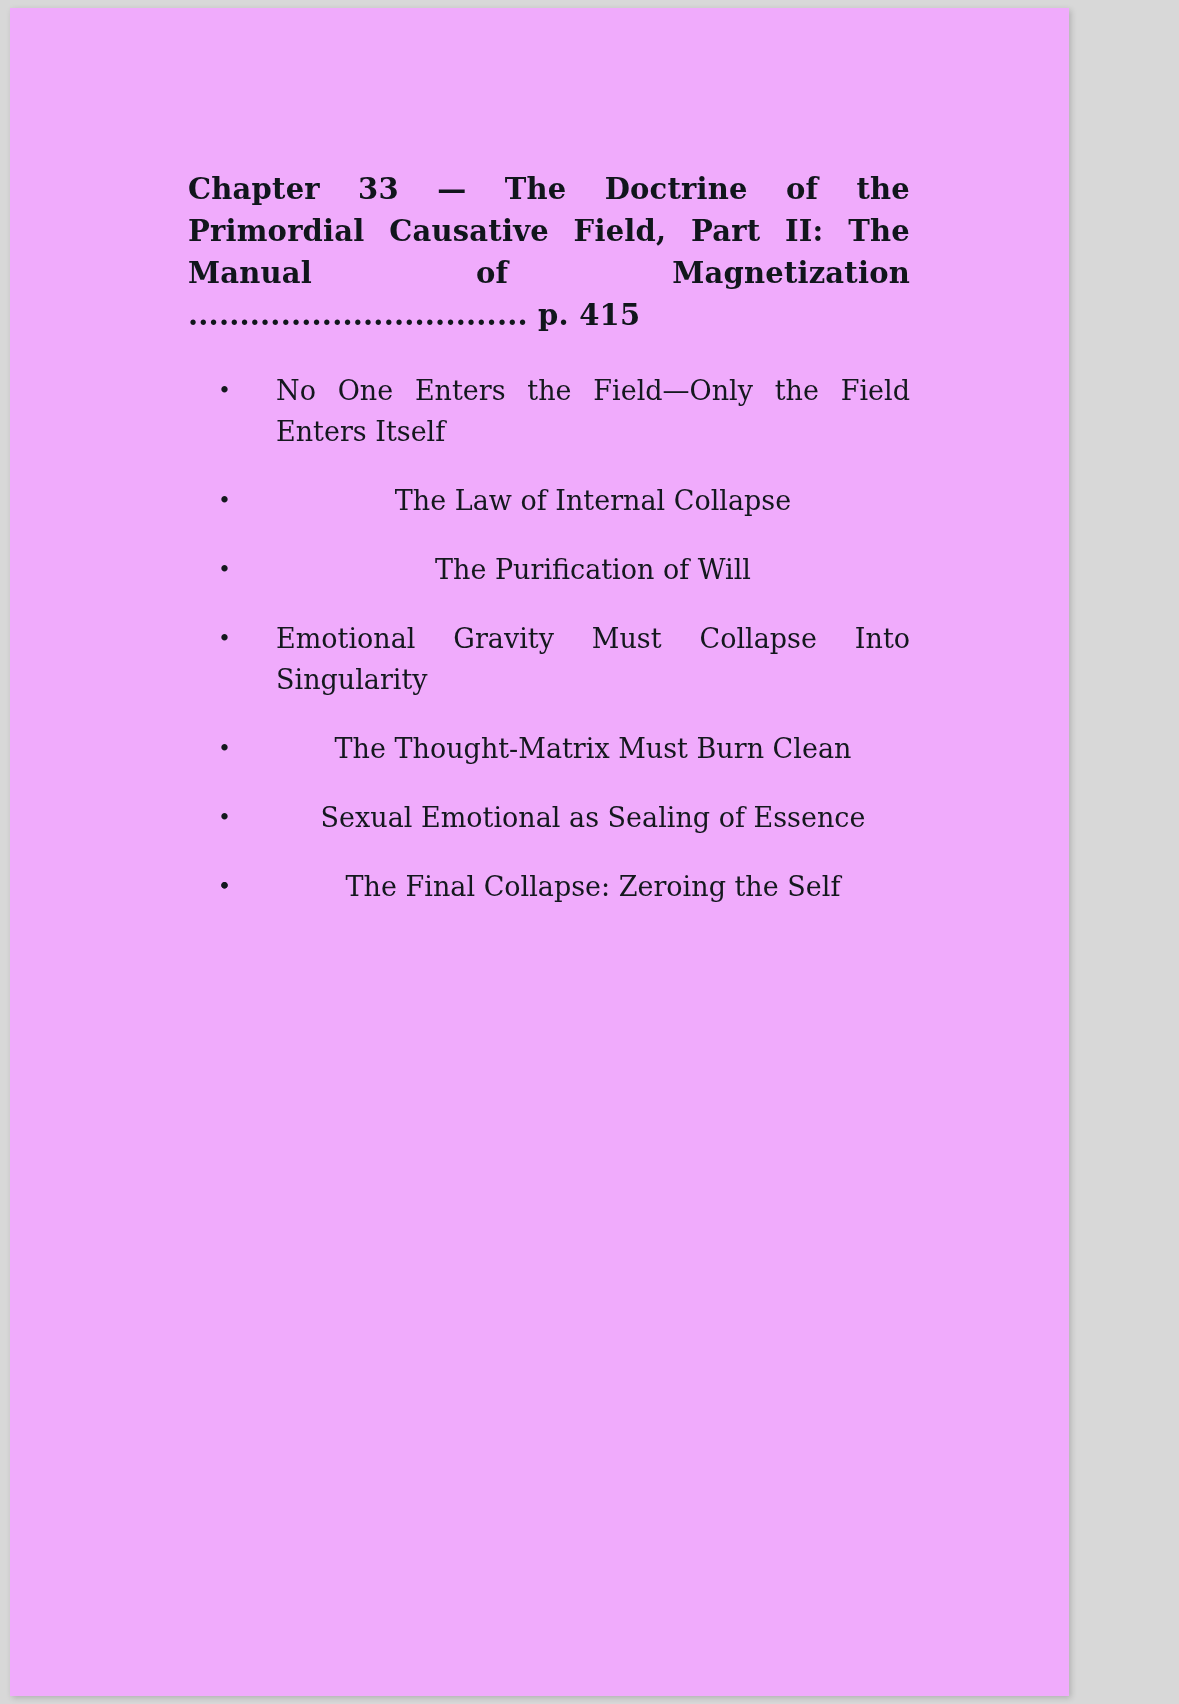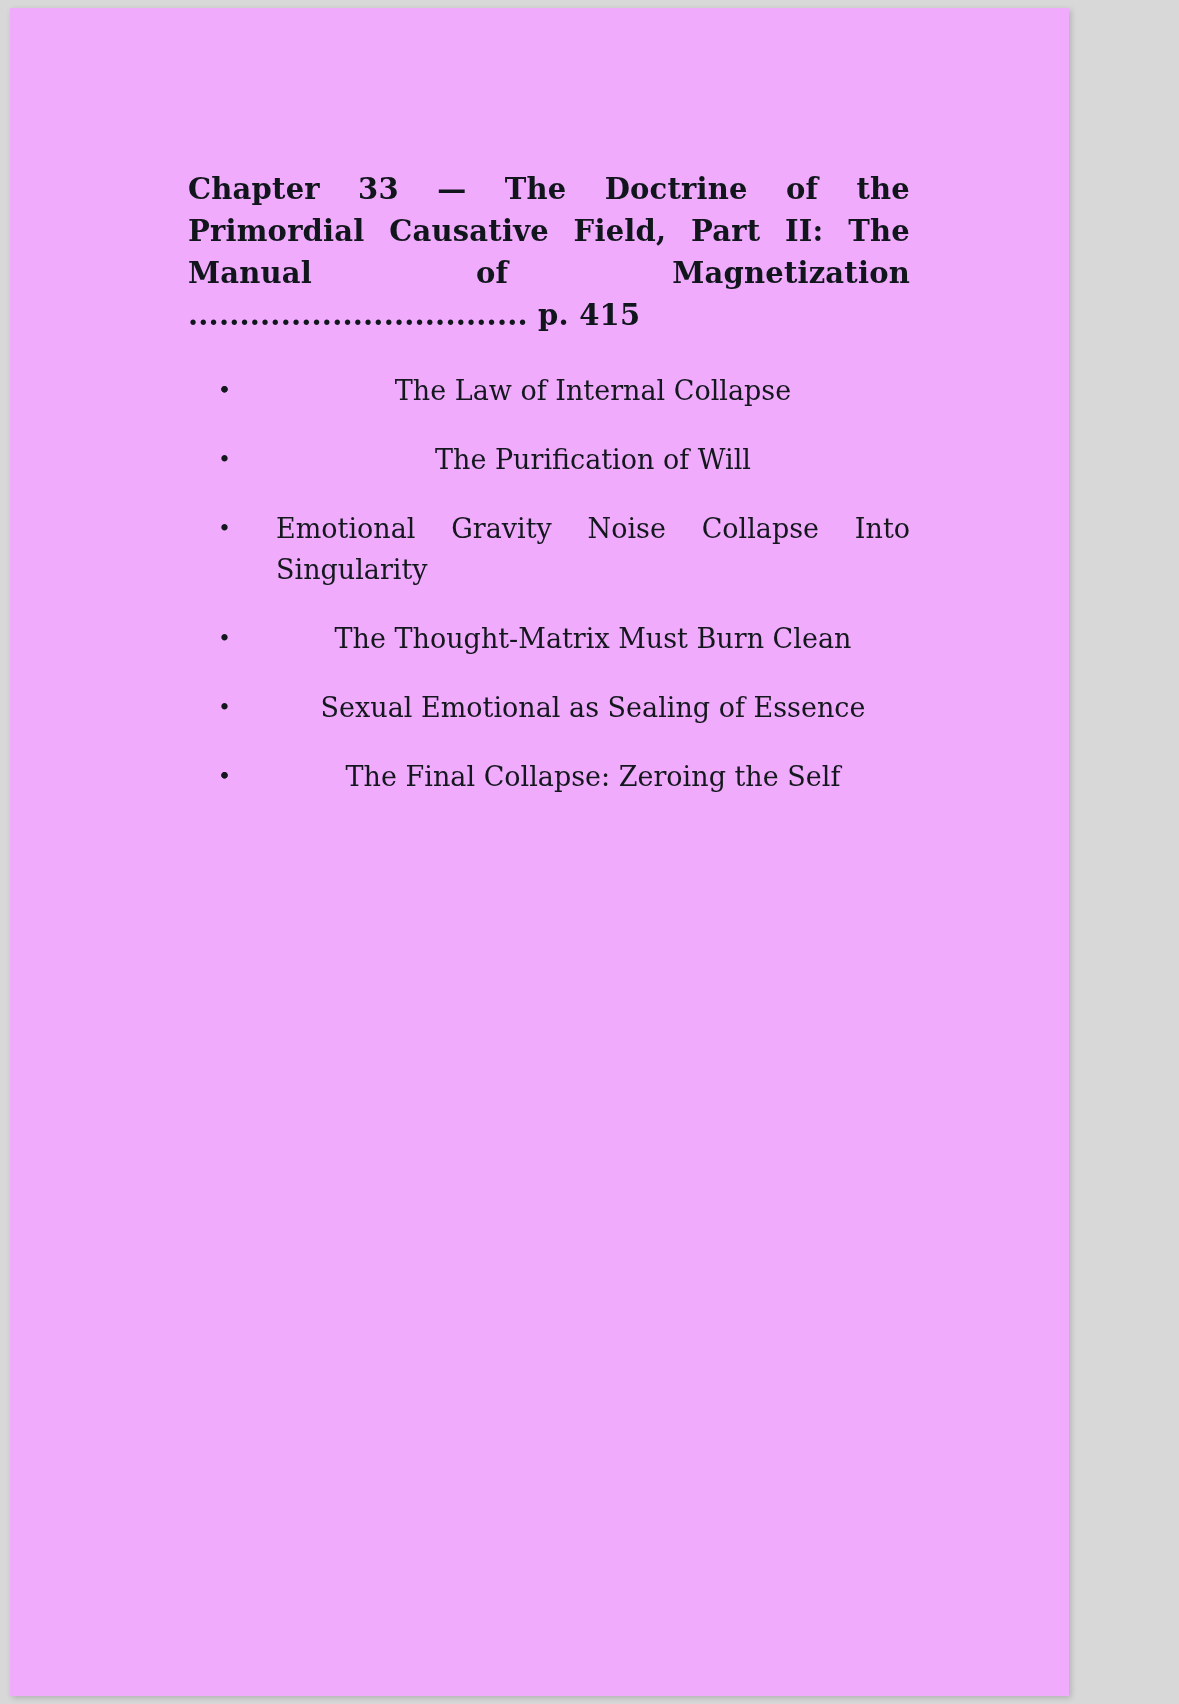--- a/index.html
+++ b/index.html
@@ -80,32 +80,33 @@
 <body>
 
 <div class="page">
   <div class="content">
 
     <h1 class="chapter-heading">Chapter 33 — The Doctrine of the Primordial Causative Field, Part II: The Manual of Magnetization ................................. p. 415</h1>
 
     <ul class="toc-list" id="toc-list">
         <li class="toc-item wrap">
           <span class="bullet">•</span>
+          <span class="text">No One Enters the Field—Only the Field Enters Itself</span>
         </li>
         <li class="toc-item nowrap">
           <span class="bullet">•</span>
           <span class="text">The Law of Internal Collapse</span>
         </li>
         <li class="toc-item nowrap">
           <span class="bullet">•</span>
           <span class="text">The Purification of Will</span>
         </li>
         <li class="toc-item wrap">
           <span class="bullet">•</span>
-          <span class="text">Emotional Gravity Noise Collapse Into Singularity</span>
+          <span class="text">Emotional Gravity Must Collapse Into Singularity</span>
         </li>
         <li class="toc-item nowrap">
           <span class="bullet">•</span>
           <span class="text">The Thought-Matrix Must Burn Clean</span>
         </li>
         <li class="toc-item nowrap">
           <span class="bullet">•</span>
           <span class="text">Sexual Emotional as Sealing of Essence</span>
         </li>
         <li class="toc-item wrap">

